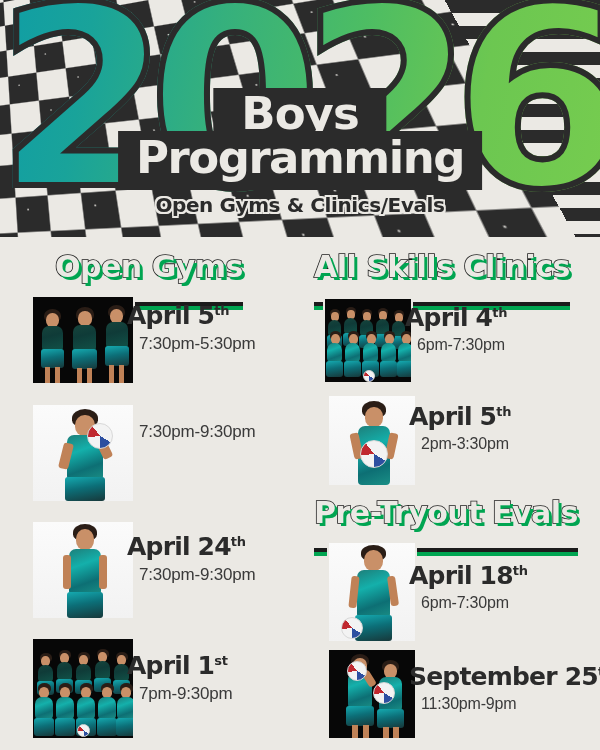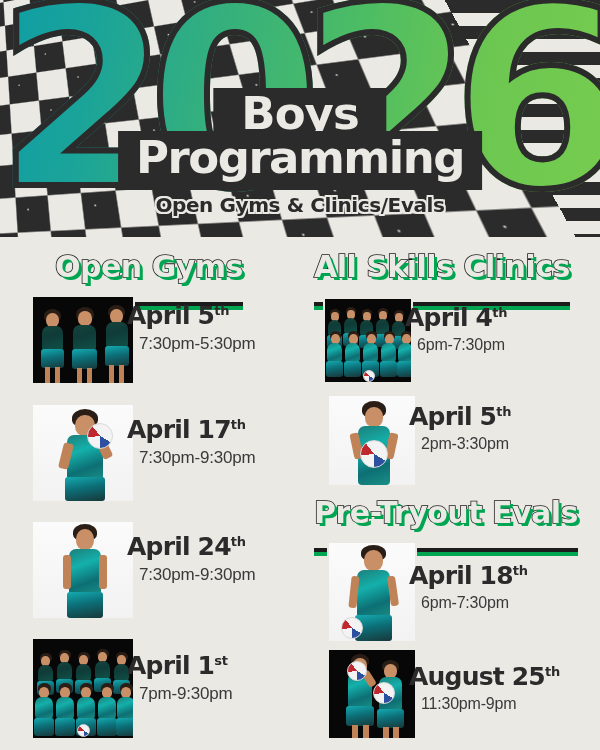--- a/index.html
+++ b/index.html
@@ -270,21 +270,20 @@
             <div class="head" style="left:16px; top:8px; width:20px; height:21px;"></div>
             <div class="jersey teal" style="left:8px; top:28px; width:36px; height:45px;"></div>
             <div class="shorts" style="left:6px; top:70px; width:40px; height:24px;"></div>
             <div class="arm" style="left:2px; top:36px; width:10px; height:26px; transform:rotate(14deg);"></div>
             <div class="arm" style="left:40px; top:30px; width:10px; height:22px; transform:rotate(-26deg);"></div>
           </div>
           <div class="ball" style="right:20px; top:18px; width:26px; height:26px;"></div>
         </div>
       </div>
       <div class="txtwrap" style="left:96px; top:14px;">
-        <div class="date"><span>April 17</span><sup>th</sup></div>
         <div class="time">7:30pm-9:30pm</div>
       </div>
     </div>
 
     <div class="entry" style="left:31px; top:283px; width:265px; height:100px;">
       <div class="photo pbg-white" style="width:104px; height:100px;">
         <div class="photo-inner">
           <div class="person" style="left:28px; width:48px; height:96px;">
             <div class="hair" style="left:12px; top:2px; width:24px; height:17px;"></div>
             <div class="head" style="left:15px; top:7px; width:18px; height:21px;"></div>
@@ -511,18 +510,18 @@
             <div class="head" style="left:9px; top:6px; width:13px; height:14px;"></div>
             <div class="jersey teal" style="left:4px; top:19px; width:23px; height:34px;"></div>
             <div class="shorts" style="left:2px; top:51px; width:27px; height:19px;"></div>
             <div class="legs" style="left:8px; top:69px; width:6px; height:11px;"></div>
             <div class="legs" style="left:18px; top:69px; width:6px; height:11px;"></div>
           </div>
           <div class="ball" style="left:44px; top:32px; width:22px; height:22px;"></div>
         </div>
       </div>
       <div class="txtwrap" style="left:82px; top:16px;">
-        <div class="date"><span>August 25</span><sup>th</sup></div>
+        <div class="date"><span>September 25</span><sup>th</sup></div>
         <div class="time" style="font-size:16px;">11:30pm-9pm</div>
       </div>
     </div>
   </div>
 </div>
 
 </body></html>

